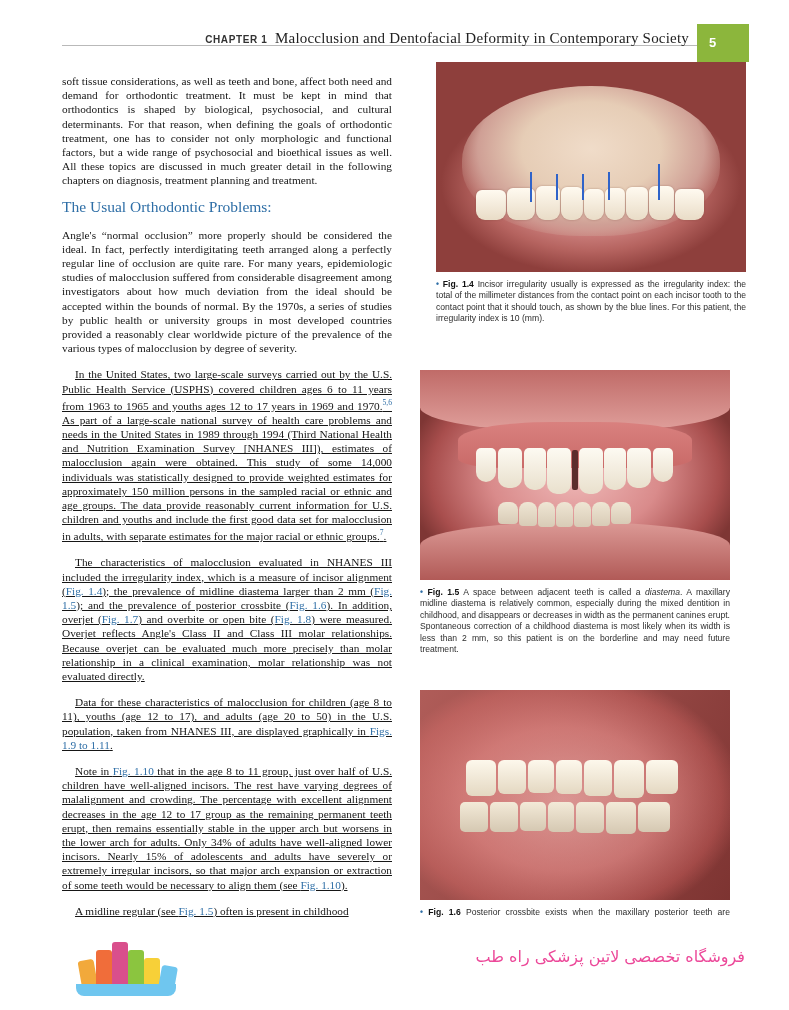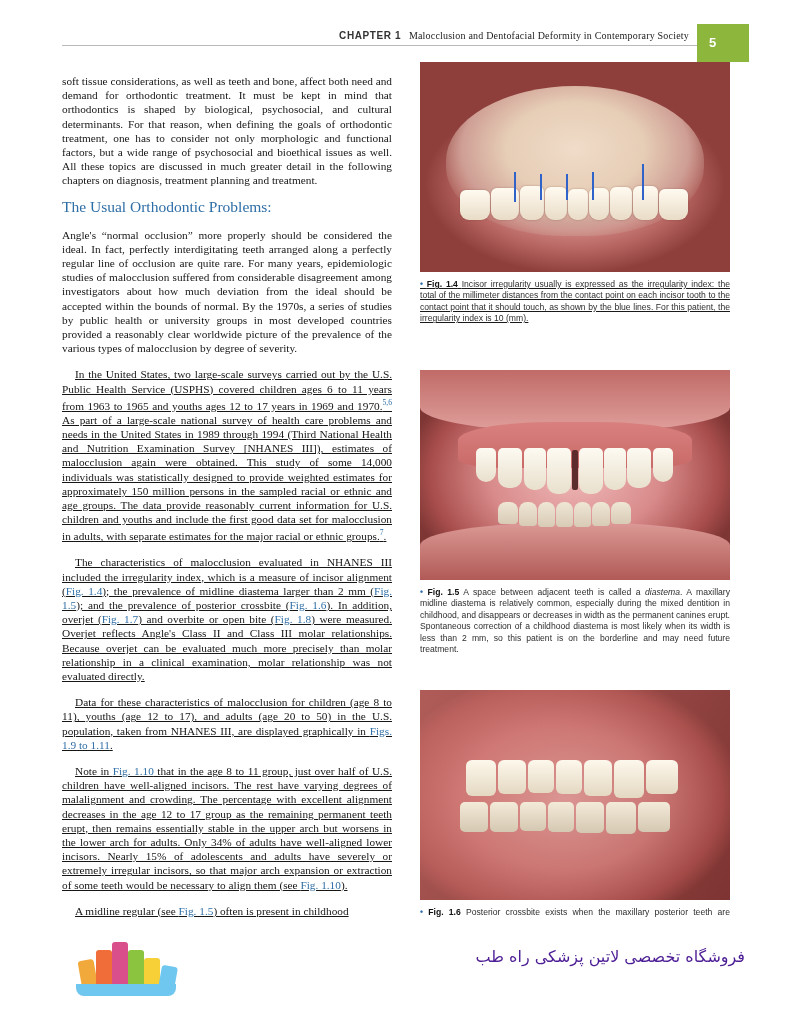--- a/index.html
+++ b/index.html
@@ -44,21 +44,21 @@
     letter-spacing: 0.2px;
   }
   .header-chapter {
     font-family: "Liberation Sans", sans-serif;
     font-size: 10px;
     font-weight: bold;
     letter-spacing: 0.6px;
     color: #333;
   }
   .header-title {
-    font-size: 10px;
+    font-size: 15px;
     color: #222;
   }
   .page-number-box {
     position: absolute;
     top: 8px;
     right: 40px;
     width: 52px;
     height: 38px;
     background: #8cb63c;
   }
@@ -137,21 +137,21 @@
   }
   .fig-caption .bullet {
     color: #2e6ea6;
     font-weight: bold;
   }
   .fig-caption .fig-label {
     font-weight: bold;
     color: #111;
   }
 
-  .figure.f1 { position: absolute; top: 0px; left: 0; width: 310px; text-decoration: underline; }
+  .figure.f1 { position: absolute; top: 0px; left: 16px; width: 310px; }
   .figure.f2 { position: absolute; top: 308px; left: 0; width: 310px; }
   .figure.f3 { position: absolute; top: 628px; left: 0; width: 310px; }
 
   
   .photo {
     width: 310px;
     height: 210px;
     position: relative;
     overflow: hidden;
   }
@@ -275,21 +275,21 @@
     height: 12px;
     border-radius: 0 0 8px 8px;
     background: #6fc6ef;
   }
   .footer-fa {
     position: absolute;
     right: 44px;
     bottom: 44px;
     font-family: "DejaVu Sans", sans-serif;
     font-size: 16px;
-    color: #4c1d95;
+    color: #ec4899;
     direction: rtl;
     white-space: nowrap;
     margin-top: 39px;
   }
   .footer-url {
     position: absolute;
     right: 44px;
     bottom: 12px;
     font-family: "Liberation Sans", sans-serif;
     font-size: 20px;

